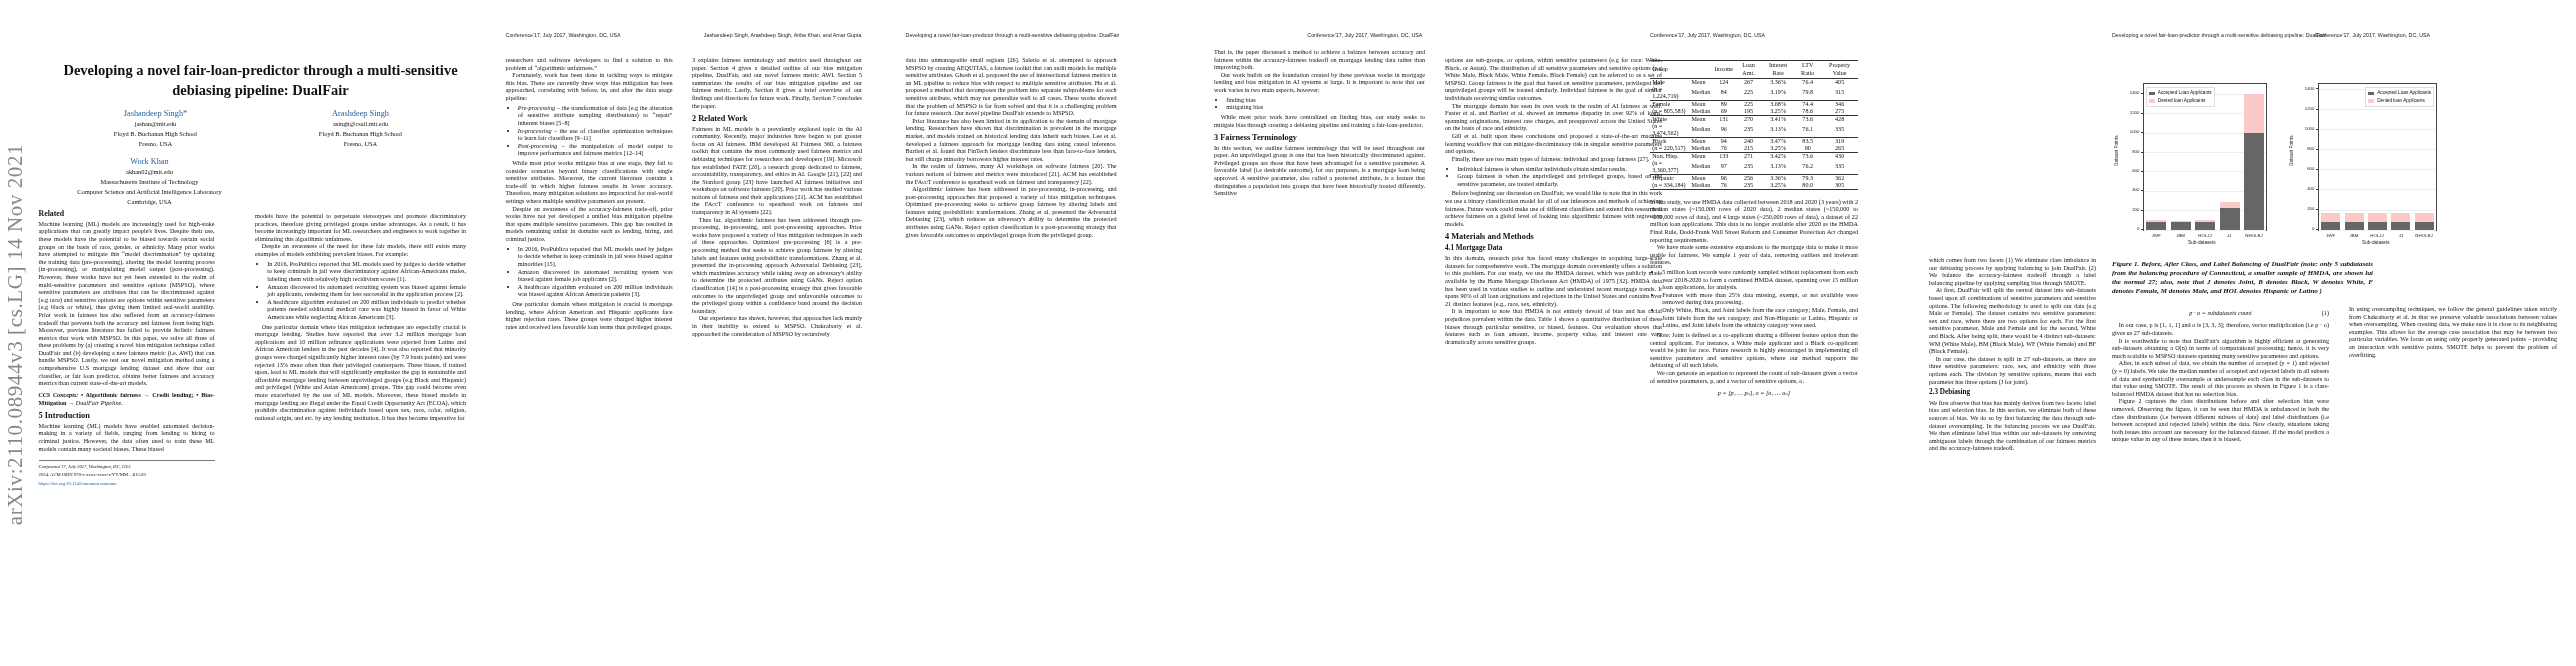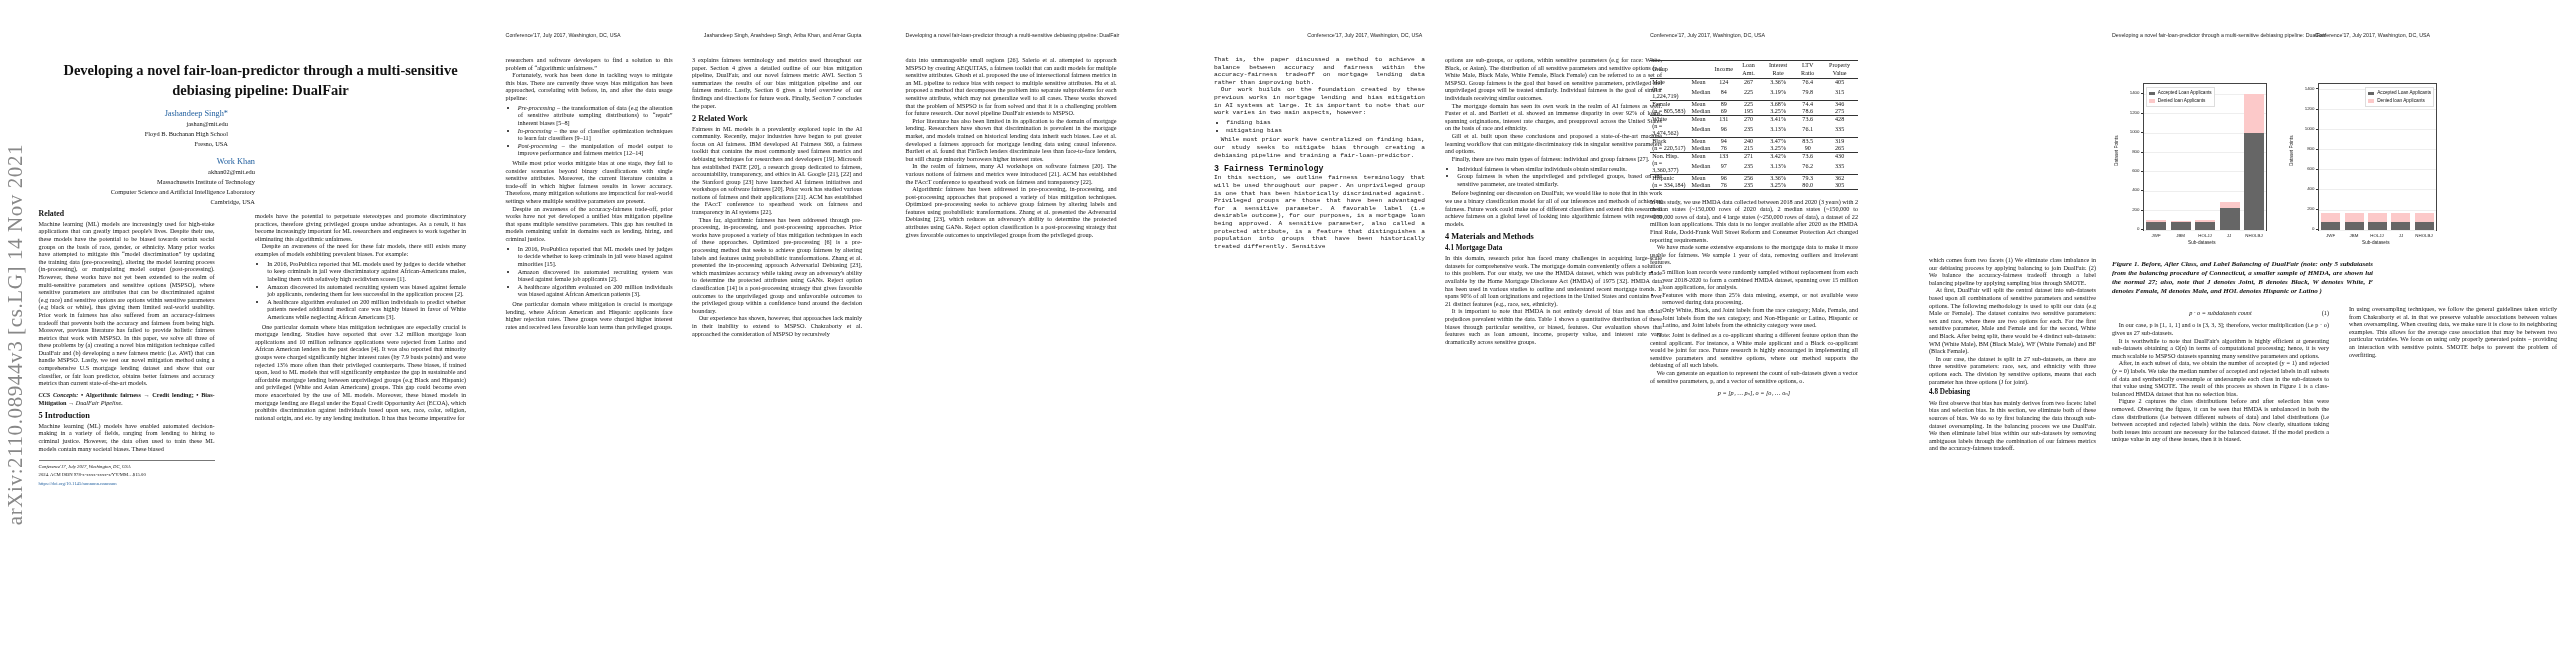--- a/index.html
+++ b/index.html
@@ -10,21 +10,21 @@
   .col p{margin:0 0 0 0;text-indent:6.7px;}
   .col p.ni{text-indent:0;}
   .col ul{margin:2.2px 0 2.2px 0;padding-left:12.2px;}
   .col li{margin:0;}
   h2.sec{font-size:8.3px;margin:5.6px 0 2.2px 0;font-weight:bold;}
   h3.sub{font-size:7.2px;margin:4.4px 0 1.7px 0;font-weight:bold;}
   .link{color:#1f5e9e;}
   .arxiv{position:absolute;left:4.4px;top:83px;width:22px;height:500px;}
   .arxiv span{position:absolute;left:-233px;top:239px;width:489px;transform:rotate(-90deg);font-family:"Liberation Serif",serif;font-size:21px;color:#888;white-space:nowrap;letter-spacing:0.6px;text-align:center;}
   .title{position:absolute;left:56px;top:60px;width:411px;text-align:center;font-size:14.5px;line-height:20px;font-weight:bold;}
-  .author{position:absolute;text-align:right;font-size:6.4px;line-height:10px;}
+  .author{position:absolute;text-align:center;font-size:6.4px;line-height:10px;}
   .author .nm{color:#1f5e9e;font-size:8.3px;}
   .ccs{font-size:6.2px;margin:4.4px 0;}
   .foot{border-top:0.6px solid #777;margin-top:7.8px;padding-top:2.2px;font-size:4.7px;line-height:8.3px;}
   table.t1{border-collapse:collapse;font-size:6.1px;width:100%;}
   table.t1 th{font-weight:normal;text-align:center;border-top:0.6px solid #333;border-bottom:0.6px solid #333;padding:0.6px 2.2px;}
   table.t1 th:first-child{text-align:left;}
   table.t1 td{padding:0 2.2px;text-align:center;line-height:7px;}
   table.t1 td.g{text-align:left;}
   table.t1 td.s{text-align:left;}
   table.t1 tr.end td{border-bottom:0.6px solid #333;}
@@ -53,20 +53,26 @@
 
 <div class="page" style="left:33px;width:445px;">
   <div class="title" style="left:22px;">Developing a novel fair-loan-predictor through a multi-sensitive debiasing pipeline: DualFair</div>
 
   <div class="author" style="left:50px;top:109px;width:145px;">
     <div class="nm">Jashandeep Singh*</div>
     <div>jashan@mit.edu</div>
     <div>Floyd B. Buchanan High School</div>
     <div>Fresno, USA</div>
   </div>
+  <div class="author" style="left:222px;top:109px;width:211px;">
+    <div class="nm">Arashdeep Singh</div>
+    <div>asingh@csail.mit.edu</div>
+    <div>Floyd B. Buchanan High School</div>
+    <div>Fresno, USA</div>
+  </div>
   <div class="author" style="left:11px;top:157px;width:211px;">
     <div class="nm">Work Khan</div>
     <div>akhan02@mit.edu</div>
     <div>Massachusetts Institute of Technology</div>
     <div>Computer Science and Artificial Intelligence Laboratory</div>
     <div>Cambridge, USA</div>
   </div>
 
   <div class="col" style="left:5.6px;top:210px;width:176px;">
     <h2 class="sec" style="margin-top:0;font-size:7.8px;">Related</h2>
@@ -128,21 +134,21 @@
 
 <div class="page" style="left:900px;width:528px;">
   <div class="hdr" style="left:5.6px;">Developing a novel fair-loan-predictor through a multi-sensitive debiasing pipeline: DualFair</div>
   <div class="hdr" style="right:5.6px;">Conference'17, July 2017, Washington, DC, USA</div>
   <div class="col" style="left:5.6px;top:56px;width:211px;">
     <p class="ni">data into unmanageable small regions [26]. Salerio et al. attempted to approach MSPSO by creating AEQUITAS, a fairness toolkit that can audit models for multiple sensitive attributes. Ghosh et al. proposed the use of intersectional fairness metrics in an ML pipeline to reduce bias with respect to multiple sensitive attributes. Hu et al. proposed a method that decomposes the problem into separate subproblems for each sensitive attribute, which may not generalize well to all cases. These works showed that the problem of MSPSO is far from solved and that it is a challenging problem for future research. Our novel pipeline DualFair extends to MSPSO.</p>
     <p>Prior literature has also been limited in its application to the domain of mortgage lending. Researchers have shown that discrimination is prevalent in the mortgage market, and models trained on historical lending data inherit such biases. Lee et al. developed a fairness approach for mortgage lending data using causal inference. Bartlett et al. found that FinTech lenders discriminate less than face-to-face lenders, but still charge minority borrowers higher interest rates.</p>
     <p>In the realm of fairness, many AI workshops on software fairness [20]. The various notions of fairness and metrics were introduced [21]. ACM has established the FAccT conference to spearhead work on fairness and transparency [22].</p>
     <p>Algorithmic fairness has been addressed in pre-processing, in-processing, and post-processing approaches that proposed a variety of bias mitigation techniques. Optimized pre-processing seeks to achieve group fairness by altering labels and features using probabilistic transformations. Zhang et al. presented the Adversarial Debiasing [23], which reduces an adversary's ability to determine the protected attributes using GANs. Reject option classification is a post-processing strategy that gives favorable outcomes to unprivileged groups from the privileged group.</p>
   </div>
-  <div class="col" style="left:314px;top:56px;width:211px;font-family:Liberation Mono, monospace;">
+  <div class="col" style="left:314px;top:48px;width:211px;">
     <p class="ni">That is, the paper discussed a method to achieve a balance between accuracy and fairness within the accuracy-fairness tradeoff on mortgage lending data rather than improving both.</p>
     <p>Our work builds on the foundation created by these previous works in mortgage lending and bias mitigation in AI systems at large. It is important to note that our work varies in two main aspects, however:</p>
     <ul>
       <li>finding bias</li>
       <li>mitigating bias</li>
     </ul>
     <p>While most prior work have centralized on finding bias, our study seeks to mitigate bias through creating a debiasing pipeline and training a fair-loan-predictor.</p>
     <h2 class="sec">3   Fairness Terminology</h2>
     <p class="ni">In this section, we outline fairness terminology that will be used throughout our paper. An unprivileged group is one that has been historically discriminated against. Privileged groups are those that have been advantaged for a sensitive parameter. A favorable label (i.e desirable outcome), for our purposes, is a mortgage loan being approved. A sensitive parameter, also called a protected attribute, is a feature that distinguishes a population into groups that have been historically treated differently. Sensitive</p>
   </div>
@@ -414,21 +420,21 @@
       </div>
     <div class="axt" style="left:71px;top:157px;">Sub-datasets</div>
   </div>
 
   <div class="col" style="left:333px;top:261px;width:0;"></div>
 
   <div class="col" style="left:-50px;top:256px;width:167px;">
     <p class="ni">which comes from two facets (1) We eliminate class imbalance in our debiasing process by applying balancing to join DualFair. (2) We balance the accuracy-fairness tradeoff through a label balancing pipeline by applying sampling bias through SMOTE.</p>
     <p>At first, DualFair will split the central dataset into sub-datasets based upon all combinations of sensitive parameters and sensitive options. The following methodology is used to split our data (e.g Male or Female). The dataset contains two sensitive parameters: sex and race, where there are two options for each. For the first sensitive parameter, Male and Female and for the second, White and Black. After being split, there would be 4 distinct sub-datasets: WM (White Male), BM (Black Male), WF (White Female) and BF (Black Female).</p>
     <p>In our case, the dataset is split in 27 sub-datasets, as there are three sensitive parameters: race, sex, and ethnicity with three options each. The division by sensitive options, means that each parameter has three options (J for joint).</p>
-    <h3 class="sub">4.8   Debiasing</h3>
+    <h3 class="sub">2.3   Debiasing</h3>
     <p class="ni">We first observe that bias has mainly derives from two facets: label bias and selection bias. In this section, we eliminate both of these sources of bias. We do so by first balancing the data through sub-dataset oversampling. In the balancing process we use DualFair. We then eliminate label bias within our sub-datasets by removing ambiguous labels through the combination of our fairness metrics and the accuracy-fairness tradeoff.</p>
   </div>
 
   <div class="col" style="left:133px;top:257px;width:0;"></div>
 
   <div class="col" style="left:133px;top:260px;width:261px;font-style:italic;">
     <div class="capt">Figure 1. Before, After Class, and Label Balancing of DualFair (note: only 5 subdatasets from the balancing procedure of Connecticut, a smaller sample of HMDA, are shown lui the normal 27; also, note that J denotes Joint, B denotes Black, W denotes White, F denotes Female, M denotes Male, and HOL denotes Hispanic or Latino )</div>
   </div>
 
   <div class="col" style="left:133px;top:305px;width:217px;">

